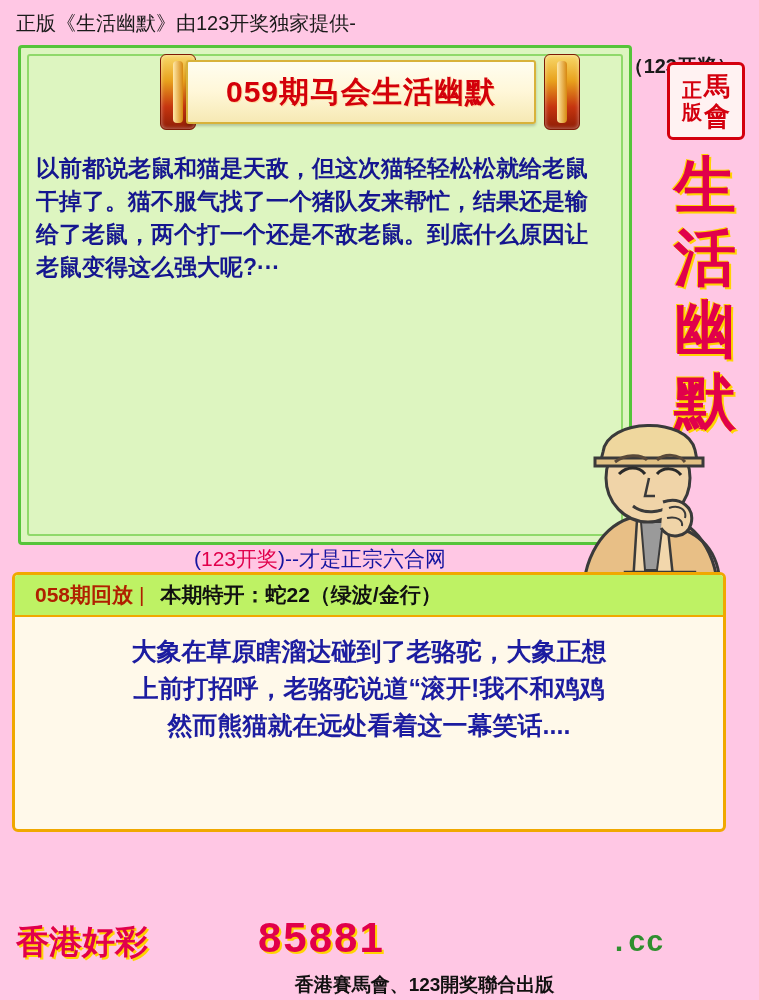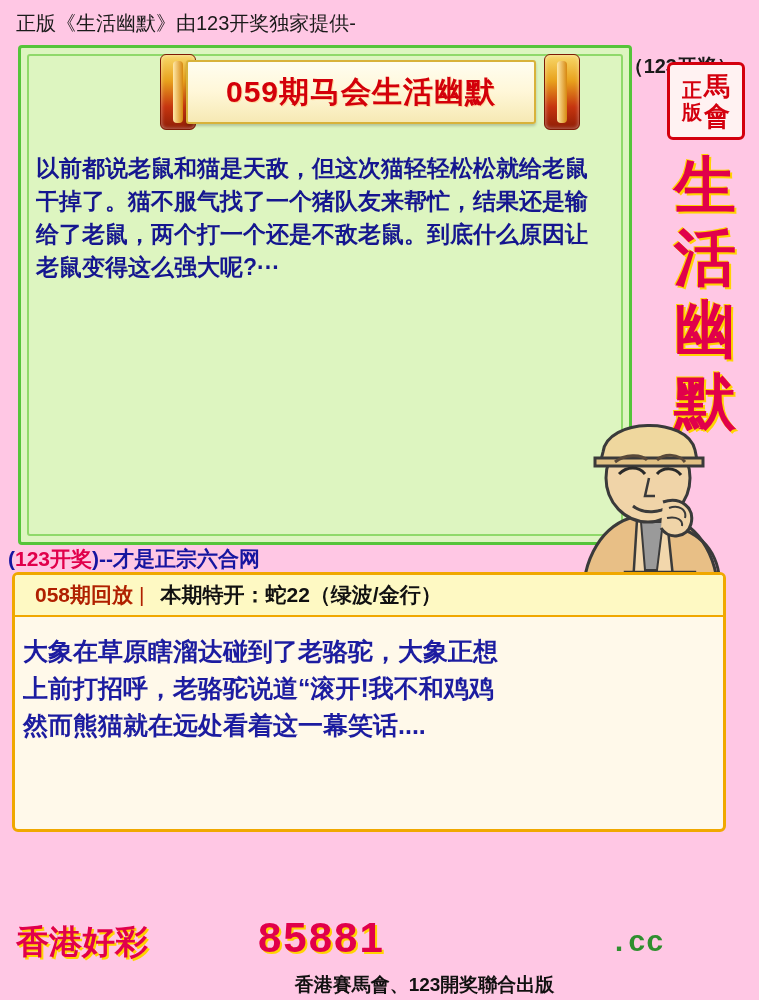--- a/index.html
+++ b/index.html
@@ -129,25 +129,26 @@
     font-size: 23px;
     line-height: 33px;
     color: #15168f;
     font-weight: bold;
     letter-spacing: 0px;
   }
 
   
   .source-line {
     position: absolute;
-    left: 8px;
+    left: 0;
     top: 545px;
     width: 640px;
+    text-align: center;
     font-size: 21px;
-    font-weight: bold;
+    font-weight: normal;
     white-space: nowrap;
   }
   .source-line .blue { color: #1615a0; }
   .source-line .red { color: #e1004b; }
 
   
   .replay-panel {
     position: absolute;
     left: 12px;
     top: 572px;
@@ -157,45 +158,46 @@
     border: 3px solid #f0a800;
     border-radius: 6px;
     box-sizing: border-box;
   }
   .replay-header {
     position: absolute;
     left: 0;
     top: 0;
     width: 100%;
     height: 42px;
-    background: #fef9c3;
+    background: #bef264;
     border-bottom: 2px solid #f0a800;
     box-sizing: border-box;
     display: flex;
     align-items: center;
     border-radius: 3px 3px 0 0;
   }
   .replay-header .h-item {
     font-size: 21px;
     font-weight: bold;
     color: #b02000;
     white-space: nowrap;
   }
   .replay-header .h-period { margin-left: 20px; }
   .replay-header .h-div { margin: 0 6px; color: #b02000; font-size: 21px; }
   .replay-header .h-special { color: #111; margin-left: 10px; }
   .replay-header .h-num { color: #111; }
 
   .replay-body {
     position: absolute;
-    left: 8px;
+    left: 0;
     top: 44px;
     width: 100%;
     padding-top: 14px;
     box-sizing: border-box;
+    text-align: center;
   }
   .replay-body .line {
     font-size: 25px;
     line-height: 37px;
     color: #1c1ca0;
     font-weight: bold;
     white-space: nowrap;
   }
 
   

